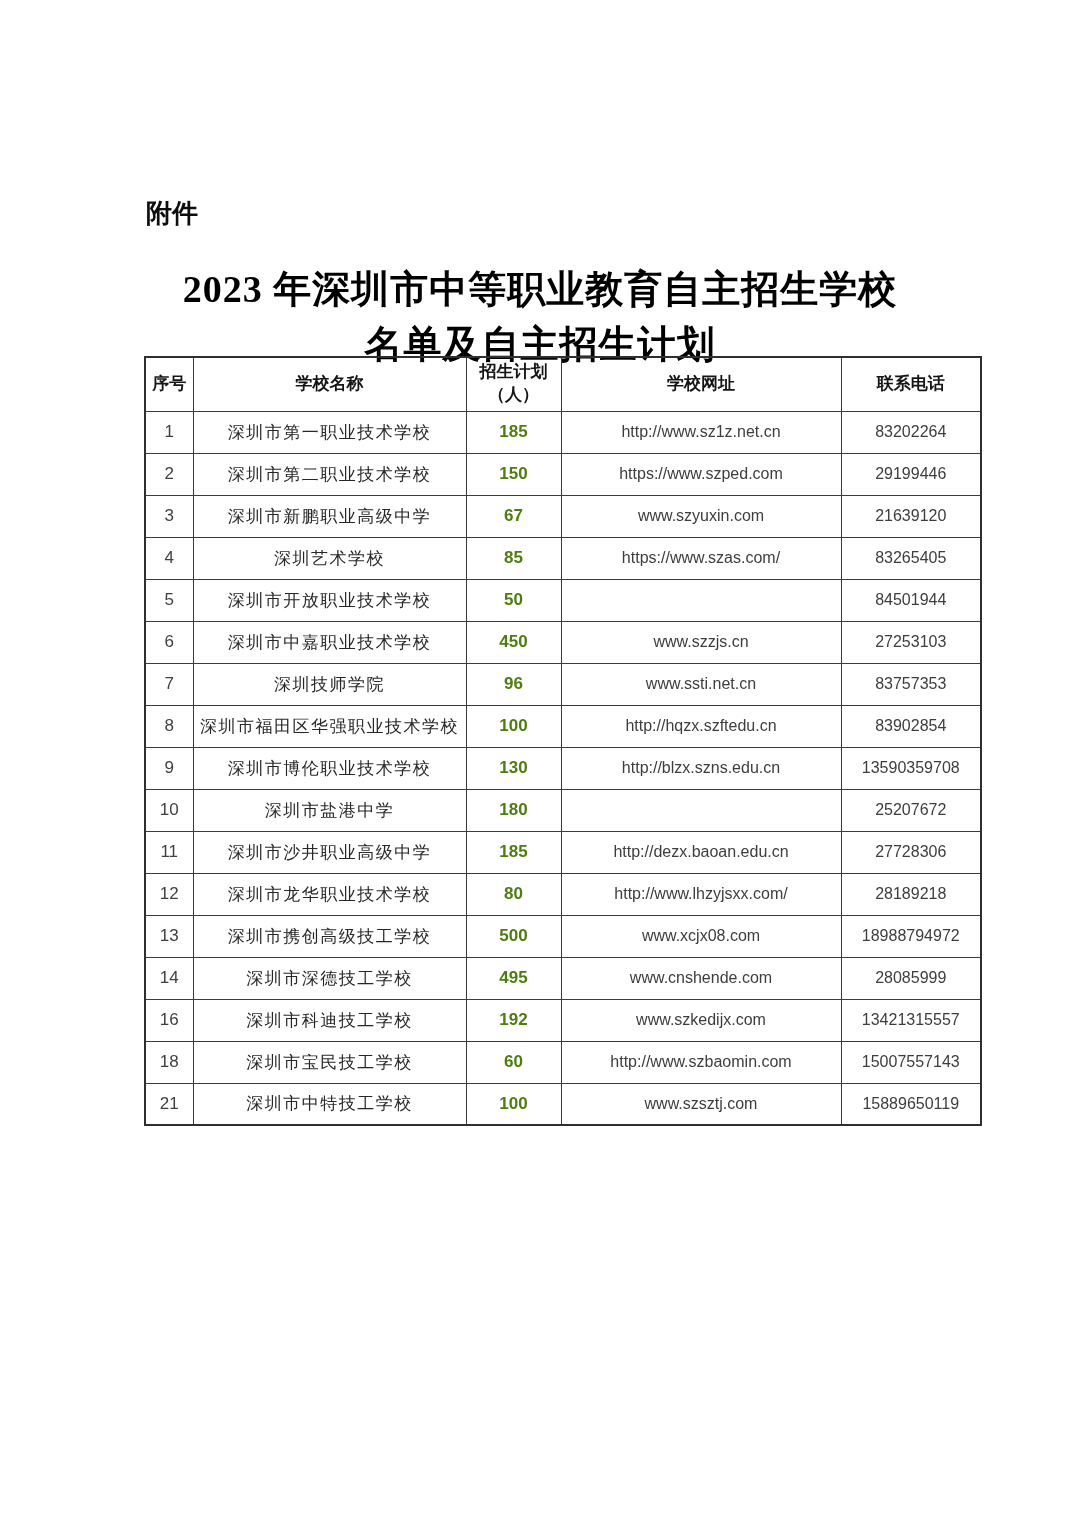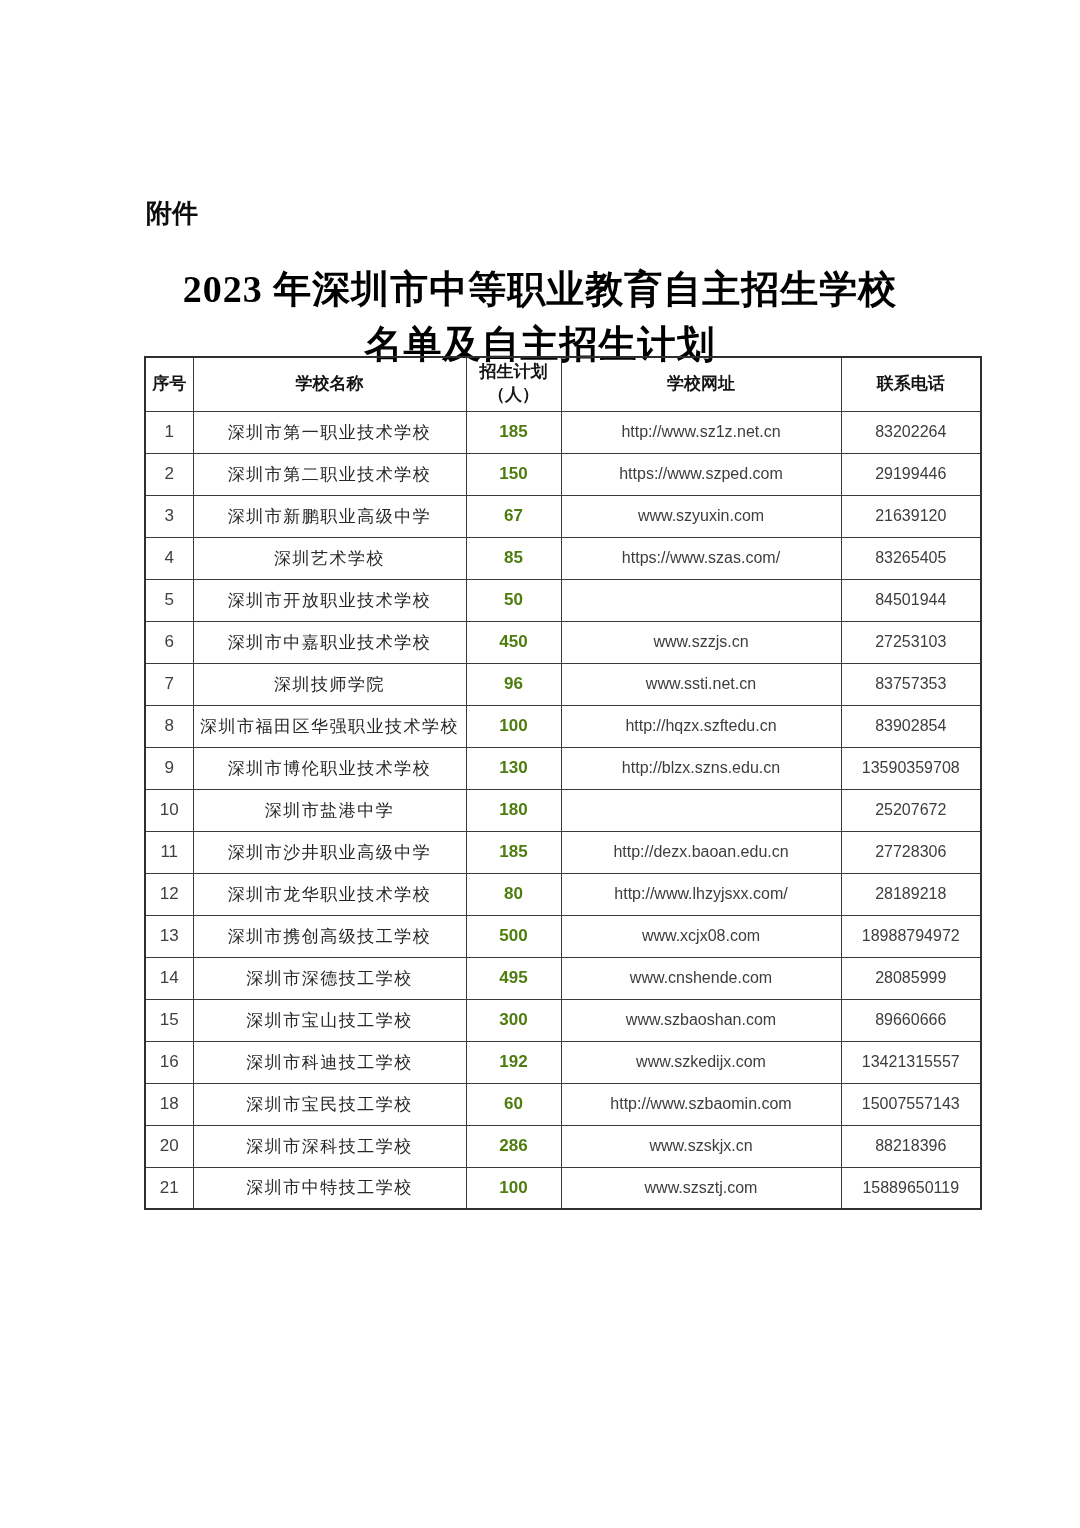--- a/index.html
+++ b/index.html
@@ -235,48 +235,34 @@
           <td class="c-phone">18988794972</td>
         </tr>
         <tr>
           <td class="c-no">14</td>
           <td class="c-name">深圳市深德技工学校</td>
           <td class="c-plan">495</td>
           <td class="c-url">www.cnshende.com</td>
           <td class="c-phone">28085999</td>
         </tr>
         <tr>
-          <td class="c-no">15</td>
-          <td class="c-name">深圳市宝山技工学校</td>
-          <td class="c-plan">300</td>
-          <td class="c-url">www.szbaoshan.com</td>
-          <td class="c-phone">89660666</td>
-        </tr>
-        <tr>
           <td class="c-no">16</td>
           <td class="c-name">深圳市科迪技工学校</td>
           <td class="c-plan">192</td>
           <td class="c-url">www.szkedijx.com</td>
           <td class="c-phone">13421315557</td>
         </tr>
         <tr>
           <td class="c-no">18</td>
           <td class="c-name">深圳市宝民技工学校</td>
           <td class="c-plan">60</td>
           <td class="c-url">http://www.szbaomin.com</td>
           <td class="c-phone">15007557143</td>
         </tr>
         <tr>
-          <td class="c-no">20</td>
-          <td class="c-name">深圳市深科技工学校</td>
-          <td class="c-plan">286</td>
-          <td class="c-url">www.szskjx.cn</td>
-          <td class="c-phone">88218396</td>
-        </tr>
-        <tr>
           <td class="c-no">21</td>
           <td class="c-name">深圳市中特技工学校</td>
           <td class="c-plan">100</td>
           <td class="c-url">www.szsztj.com</td>
           <td class="c-phone">15889650119</td>
         </tr>
       </tbody>
   </table>
 
   <div class="footer-note">市招考办投诉电话：82181999</div>

